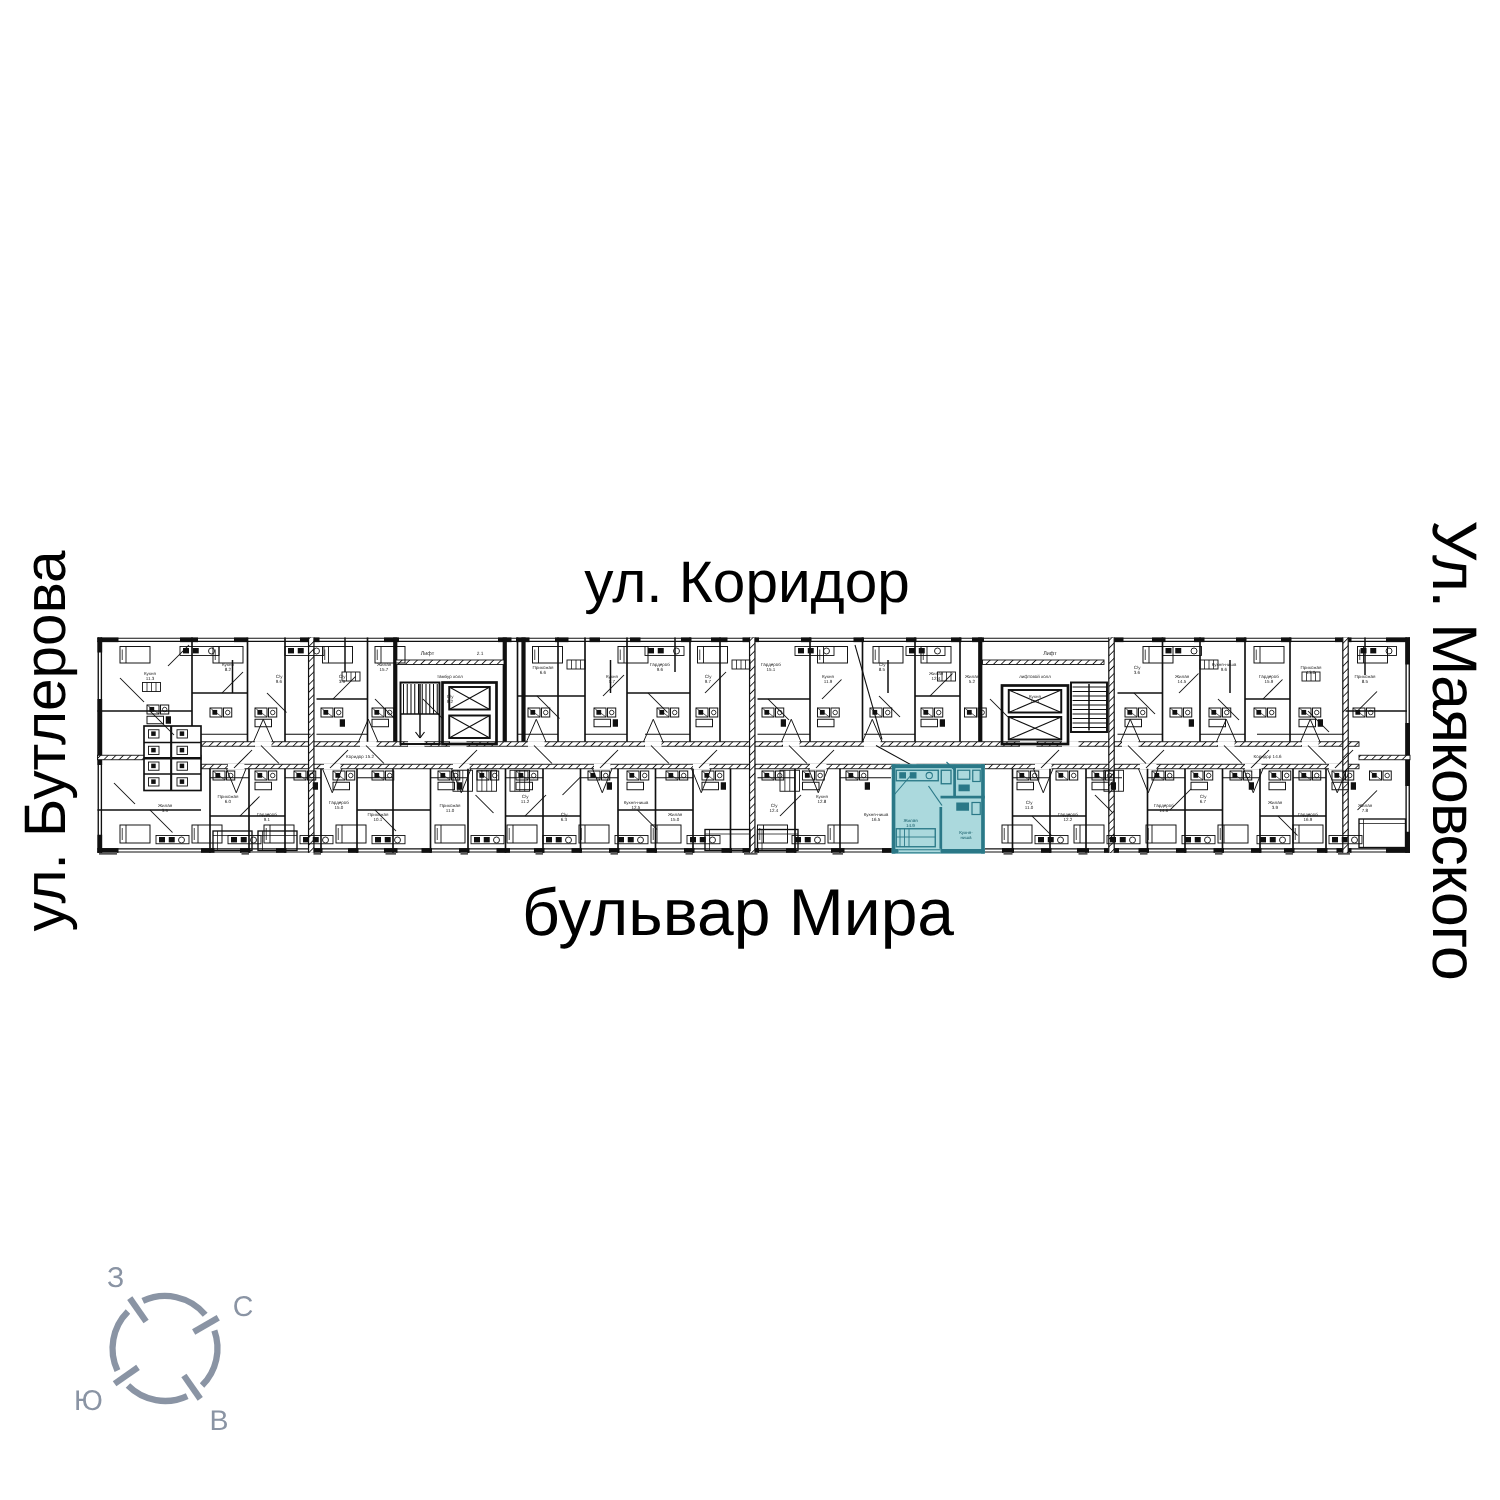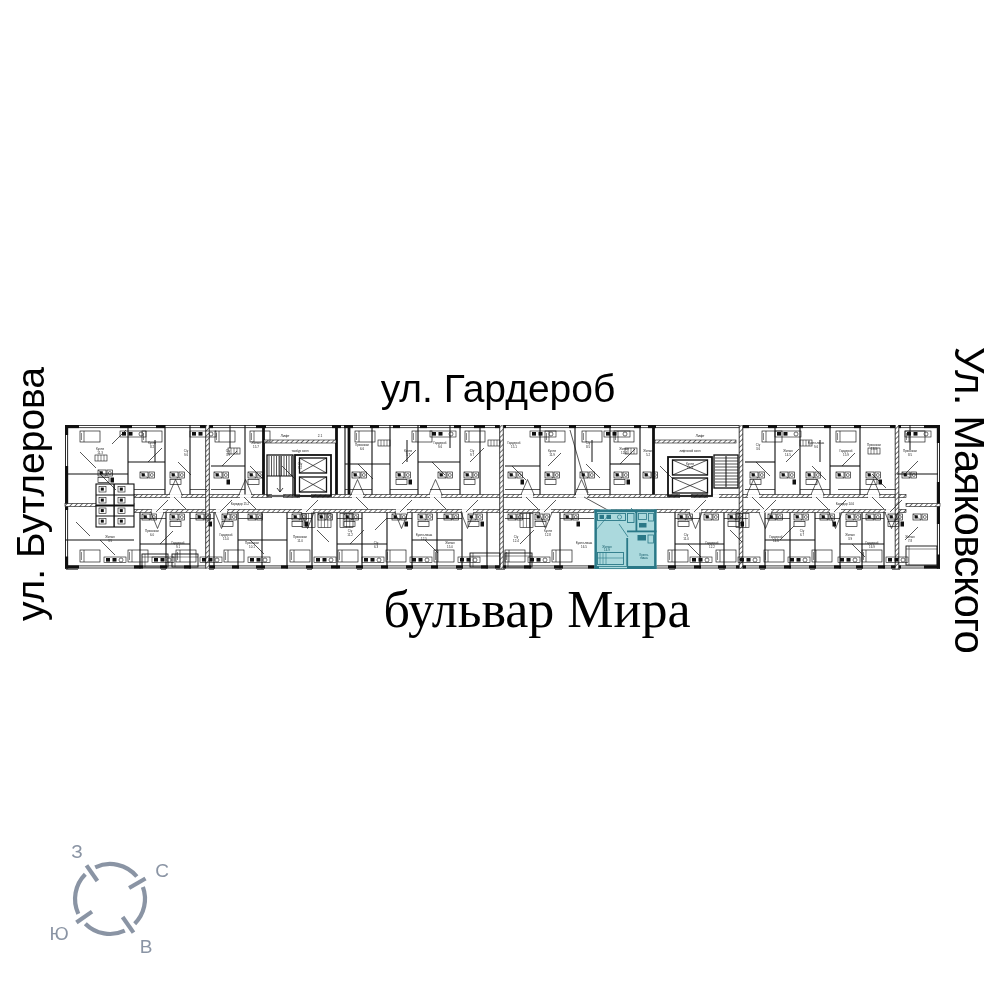--- a/index.html
+++ b/index.html
@@ -1,21 +1,21 @@
 <!DOCTYPE html>
 <html><head><meta charset="utf-8">
 <style>
 html,body{margin:0;padding:0;background:#ffffff;width:1000px;height:1000px;overflow:hidden;}
 .lbl{position:absolute;font-family:"Liberation Sans",sans-serif;color:#000;white-space:nowrap;}
 </style></head>
 <body>
 
-<div class="lbl" style="left:498px;top:389px;transform:translate(-50%,-50%);font-size:39px;">ул. Гардероб</div>
-
-<div class="lbl" style="left:537px;top:609px;transform:translate(-50%,-50%);font-size:52px;font-family:Liberation Serif, serif;">бульвар Мира</div>
+<div class="lbl" style="left:498px;top:389px;transform:translate(-50%,-50%);font-size:39px;">ул. Коридор</div>
+
+<div class="lbl" style="left:492px;top:609px;transform:translate(-50%,-50%);font-size:44px;">бульвар Мира</div>
 
 <div class="lbl" style="left:31px;top:494px;transform:translate(-50%,-50%) rotate(-90deg);font-size:39px;">ул. Бутлерова</div>
 
 <div class="lbl" style="left:969px;top:500px;transform:translate(-50%,-50%) rotate(90deg);font-size:42px;letter-spacing:-0.8px;">Ул. Маяковского</div>
 
 <svg width="1000" height="1000" viewBox="0 0 1000 1000" style="position:absolute;left:0;top:0;">
 <defs>
 <pattern id="hz" width="3.6" height="3.6" patternUnits="userSpaceOnUse" patternTransform="rotate(45)">
 <rect width="3.6" height="3.6" fill="#ffffff"></rect>
         <line x1="0" y1="0" x2="0" y2="3.6" stroke="#181818" stroke-width="1.2"></line>

